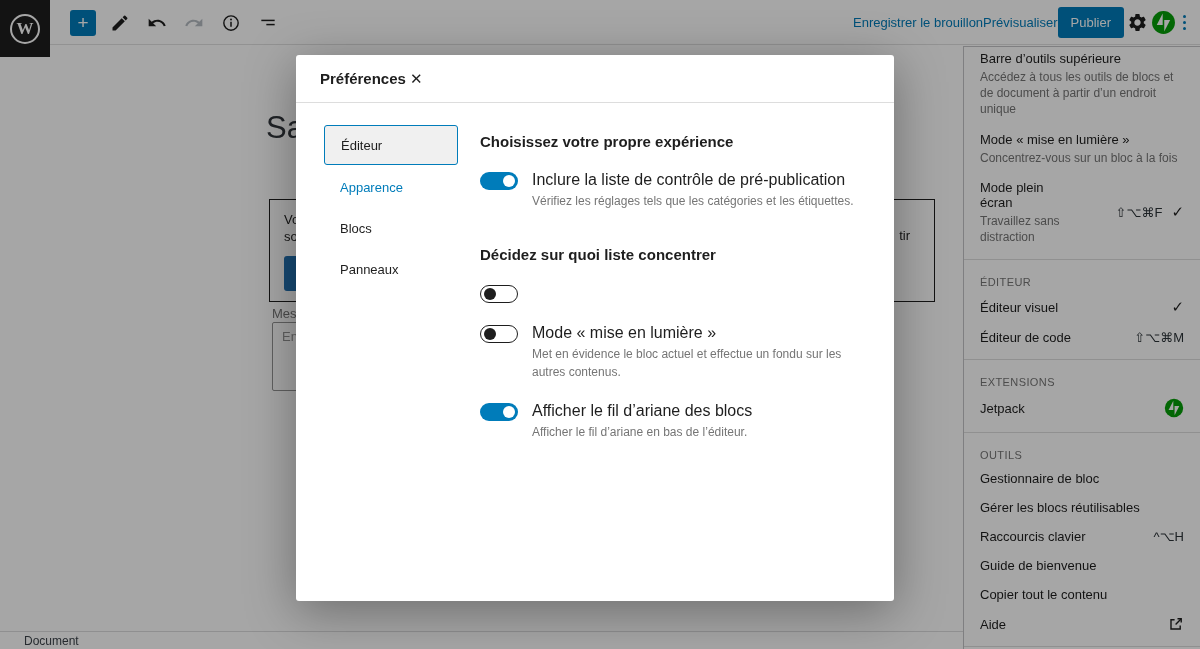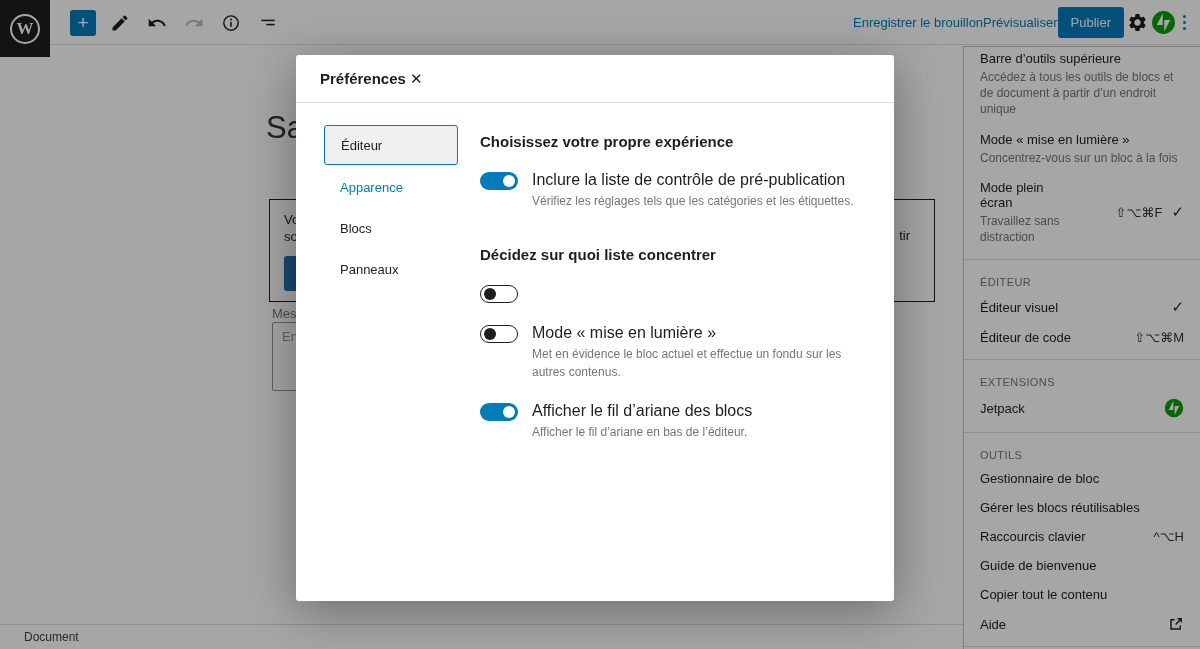--- a/index.html
+++ b/index.html
@@ -26,21 +26,21 @@
   .post-title-frag { position:absolute; left:266px; top:65px; font-size:31px; color:#32373c; }
   .subscribe-box { position:absolute; left:269px; top:154px; width:666px; height:103px; border:1.5px solid #1e1e1e; background:#fff; }
   .sb-lines { position:absolute; left:14px; top:11px; font-size:13px; line-height:17px; color:#1e1e1e; }
   .sb-btn { position:absolute; left:14px; top:56px; width:34px; height:35px; background:#2271b1; border:none; border-radius:3px; cursor:pointer; }
   .sb-right-frag { position:absolute; right:24px; top:28px; font-size:13px; color:#1e1e1e; }
   .msg-label-frag { position:absolute; left:272px; top:261px; font-size:13px; color:#757575; }
   .msg-box { position:absolute; left:272px; top:277px; width:200px; height:69px; border:1.5px solid #949494; border-radius:2px; background:#fff; }
   .msg-ph { position:absolute; left:9px; top:6px; font-size:13px; color:#949494; }
 
   
-  .docbar { position:absolute; left:0; bottom:0; width:963px; height:25px; background:#fff; border-top:1px solid #dcdcde; z-index:1; display:flex; align-items:center; }
+  .docbar { position:absolute; left:0; bottom:0; width:963px; height:18px; background:#fff; border-top:1px solid #dcdcde; z-index:1; display:flex; align-items:center; }
   .docbar span { margin-left:24px; font-size:12px; color:#3c434a; }
 
   
   .popover { position:absolute; right:0; top:46px; width:237px; height:603px; background:#fff; border-left:1px solid #c3c4c7; border-top:1px solid #c3c4c7; z-index:2; overflow:hidden; }
   .pop-group { border-bottom:1px solid #ddd; padding:7px 0; }
   .pop-group.clip-top { margin-top:-10px; }
   .pop-group:last-child { border-bottom:none; }
   .pop-heading { padding:9px 16px 3px; font-size:11px; font-weight:500; color:#757575; text-transform:uppercase; letter-spacing:.4px; }
   .pop-item { display:flex; align-items:center; justify-content:space-between; gap:8px; padding:7px 16px; cursor:pointer; }
   .pop-main { flex:1; }

